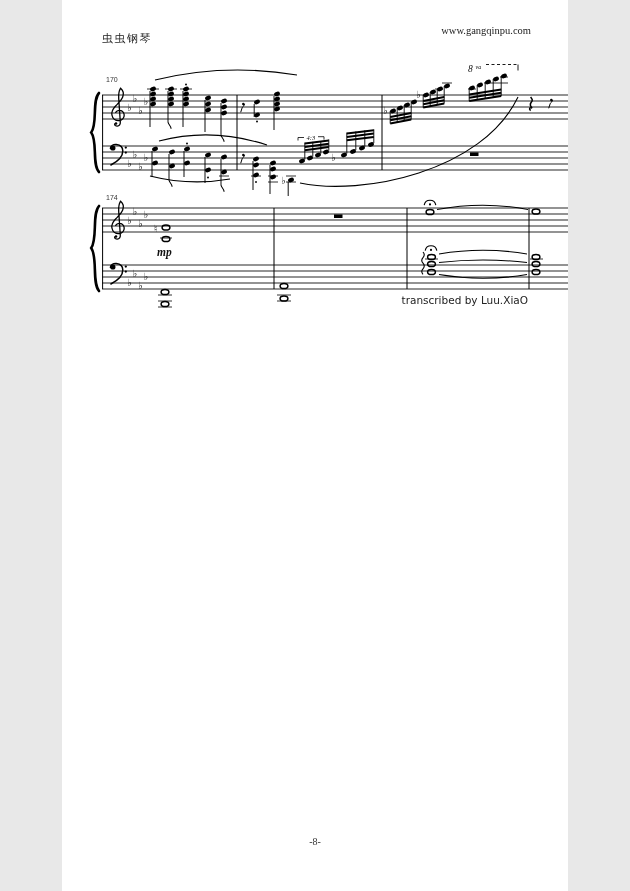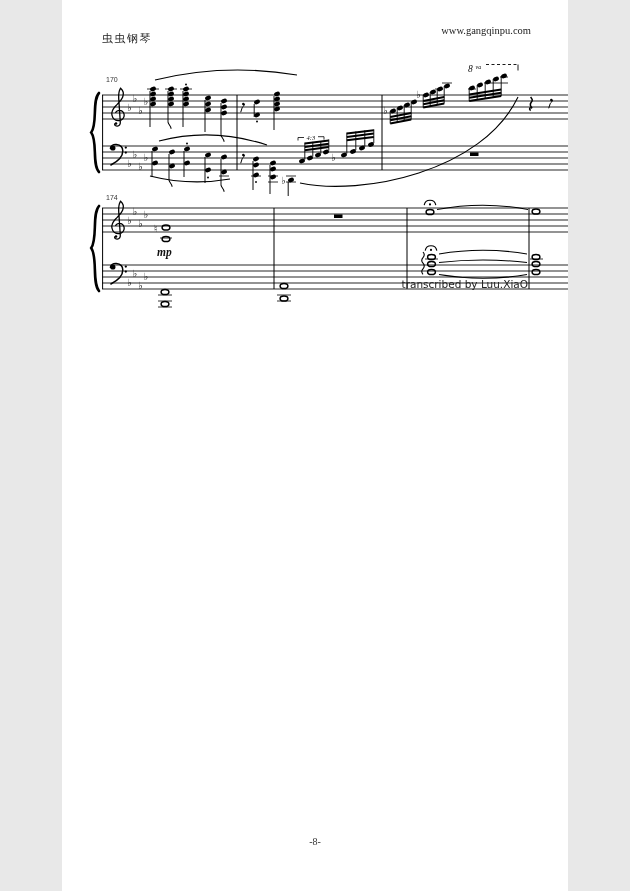--- a/index.html
+++ b/index.html
@@ -1,21 +1,21 @@
 <!DOCTYPE html>
 <html><head>
 <meta charset="utf-8">
 <style>
   html,body{margin:0;padding:0;background:#e8e8e8;}
   .page{position:relative;width:506px;height:891px;background:#ffffff;margin:0 auto;overflow:hidden;
         font-family:"Liberation Serif",serif;color:#111;text-decoration:underline;}
   .site-name{position:absolute;left:40px;top:31px;font:11px "DejaVu Sans",sans-serif;
              letter-spacing:1.5px;color:#1a1a1a;}
   .site-url{position:absolute;right:37px;top:25px;font:10.5px "Liberation Serif",serif;color:#1a1a1a;}
-  .credit{position:absolute;right:40px;top:278px;font:10.5px "DejaVu Sans",sans-serif;color:#222;margin-left:17px;}
+  .credit{position:absolute;right:40px;top:294px;font:10.5px "DejaVu Sans",sans-serif;color:#222;margin-left:17px;}
   .page-num{position:absolute;left:0;top:836px;width:100%;text-align:center;
             font:10px "Liberation Serif",serif;color:#333;}
   svg.score{position:absolute;left:0;top:0;}
   svg text{font-family:"Liberation Serif",serif;fill:#111;}
   .acc{font-family:"DejaVu Sans",sans-serif;font-size:10px;}
   .mnum{font-size:7px;fill:#333;font-family:"Liberation Sans",sans-serif;}
   .dyn{font-style:italic;font-weight:bold;font-size:11.5px;}
   .oct8{font-style:italic;font-size:9.5px;}
   .octva{font-style:italic;font-size:6px;}
   .tup{font-style:italic;font-size:6.5px;}

